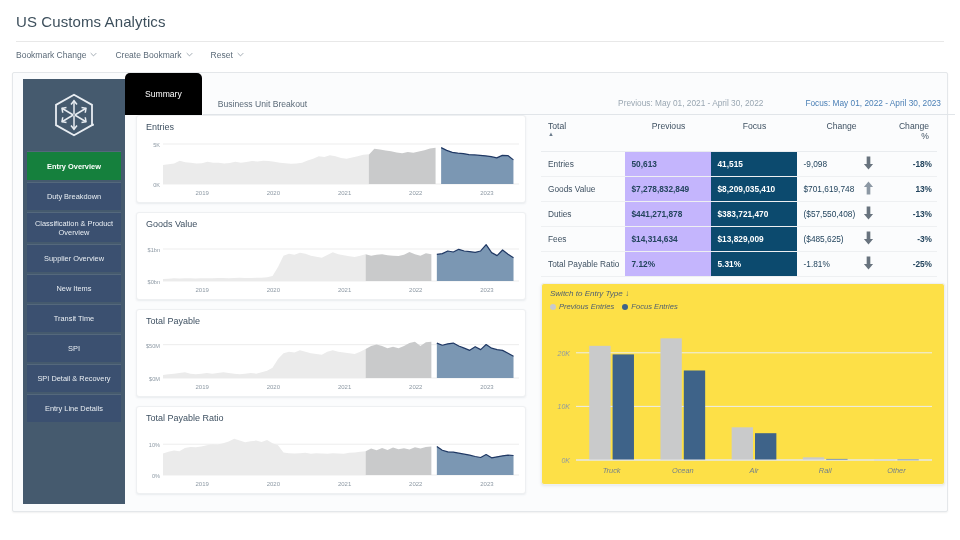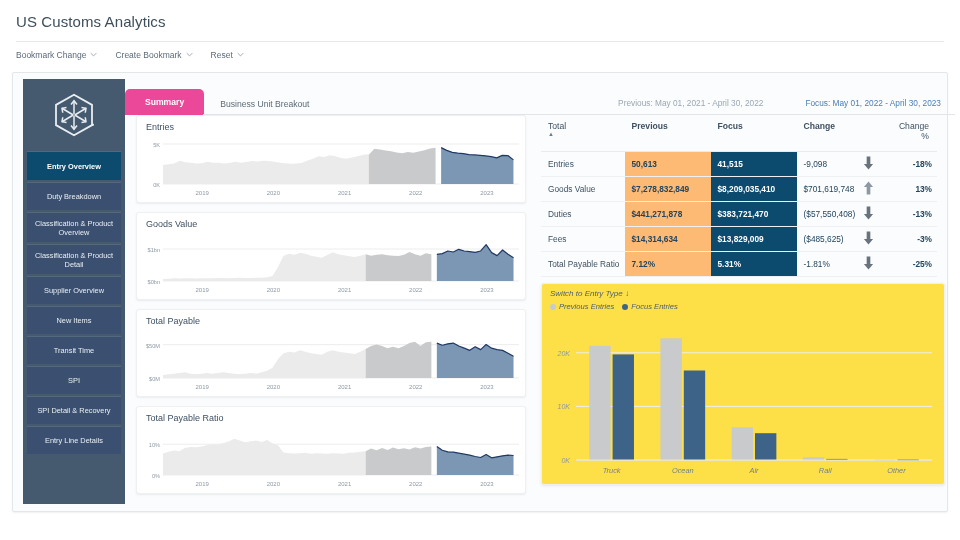--- a/index.html
+++ b/index.html
@@ -55,36 +55,36 @@
   .nav-item {
     height:28px; margin-bottom:2px;
     background:#3b5070;
     color:#e9eef3; font-size:7.4px; line-height:9px;
     display:flex; align-items:center; justify-content:center; text-align:center;
     padding:0 4px; cursor:pointer;
     border-top:1px solid #54687c;
   }
   .nav-item.tall { height:30px; }
   .nav-item.active {
-    background:#0c4a6e; font-weight:bold; height:29px;
+    background:#15803d; font-weight:bold; height:29px;
     color:#ffffff;
   }
 
   
   .tabstrip {
     position:absolute; left:112px; top:14px; width:816px; height:28px;
     display:flex; align-items:flex-end;
   }
   .tab {
     font-size:8.6px; color:#5b6a78; padding:6px 16px;
     cursor:pointer; white-space:nowrap;
   }
   .tab.active {
-    background:#ec4899; color:#fff; border-radius:5px 5px 0 0;
-    padding:8px 20px; font-weight:700;
+    background:#000000; color:#fff; border-radius:5px 5px 0 0;
+    padding:16px 20px; font-weight:400;
   }
   .daterange {
     position:absolute; right:0; bottom:7px; display:flex; gap:42px;
     font-size:8.3px;
   }
   .dr-prev { color:#9aa7b2;margin-left:45px; }
   .dr-focus { color:#4a7fb5; }
   .tabs-underline {
     position:absolute; left:190px; top:41px; width:752px; height:1px;
     background:#e1e5e9;
@@ -108,27 +108,27 @@
   .rightcol { position:absolute; left:522px; top:42px; width:404px; height:392px; }
   table.kpi {
     position:absolute; left:6px; top:0; width:396px;
     border-collapse:collapse; font-size:8.3px; color:#3f5162;
   }
   table.kpi th {
     font-weight:normal; text-align:left; padding:6px 5px 10px 7px;
     font-size:8.6px; color:#3f5162; border-bottom:1px solid #e9ecef;
     vertical-align:top;
   }
-  table.kpi th.num { text-align:left;font-weight:bold; }
+  table.kpi th.num { text-align:center; }
   table.kpi th.pct { text-align:right; padding-right:8px; }
   table.kpi td {
     padding:7px 5px 7px 7px; border-bottom:1px solid #eef0f2;
     white-space:nowrap;
   }
-  td.c-prev { background:#fdba74; color:#24455e; font-weight:600; width:86px;}
+  td.c-prev { background:#c4b5fd; color:#24455e; font-weight:600; width:86px;}
   td.c-focus { background:#0c4a6e; color:#ffffff; font-weight:700; width:86px;
                border-bottom:1px solid #5d7c95; }
   td.c-change { color:#24455e; font-weight:500; width:88px;}
   td.c-pct { color:#24455e; font-weight:600; text-align:right; padding-right:8px;}
   td.c-lbl { color:#3f5162; width:78px;}
   .sortcaret { display:block; font-size:6px; color:#6b7c8c; line-height:5px; margin-top:1px;}
   .arrowcell { position:relative; }
   .arrowcell .ar { position:absolute; left:-22px; top:50%; transform:translateY(-50%); }
 
   
@@ -210,23 +210,20 @@
       </div>
       <div class="nav-list">
         <div class="nav-item active">
           <span>Entry Overview</span>
         </div>
         <div class="nav-item">
           <span>Duty Breakdown</span>
         </div>
         <div class="nav-item tall">
           <span>Classification &amp; Product Overview</span>
-        </div>
-        <div class="nav-item tall">
-          <span>Classification &amp; Product Detail</span>
         </div>
         <div class="nav-item">
           <span>Supplier Overview</span>
         </div>
         <div class="nav-item">
           <span>New Items</span>
         </div>
         <div class="nav-item">
           <span>Transit Time</span>
         </div>

